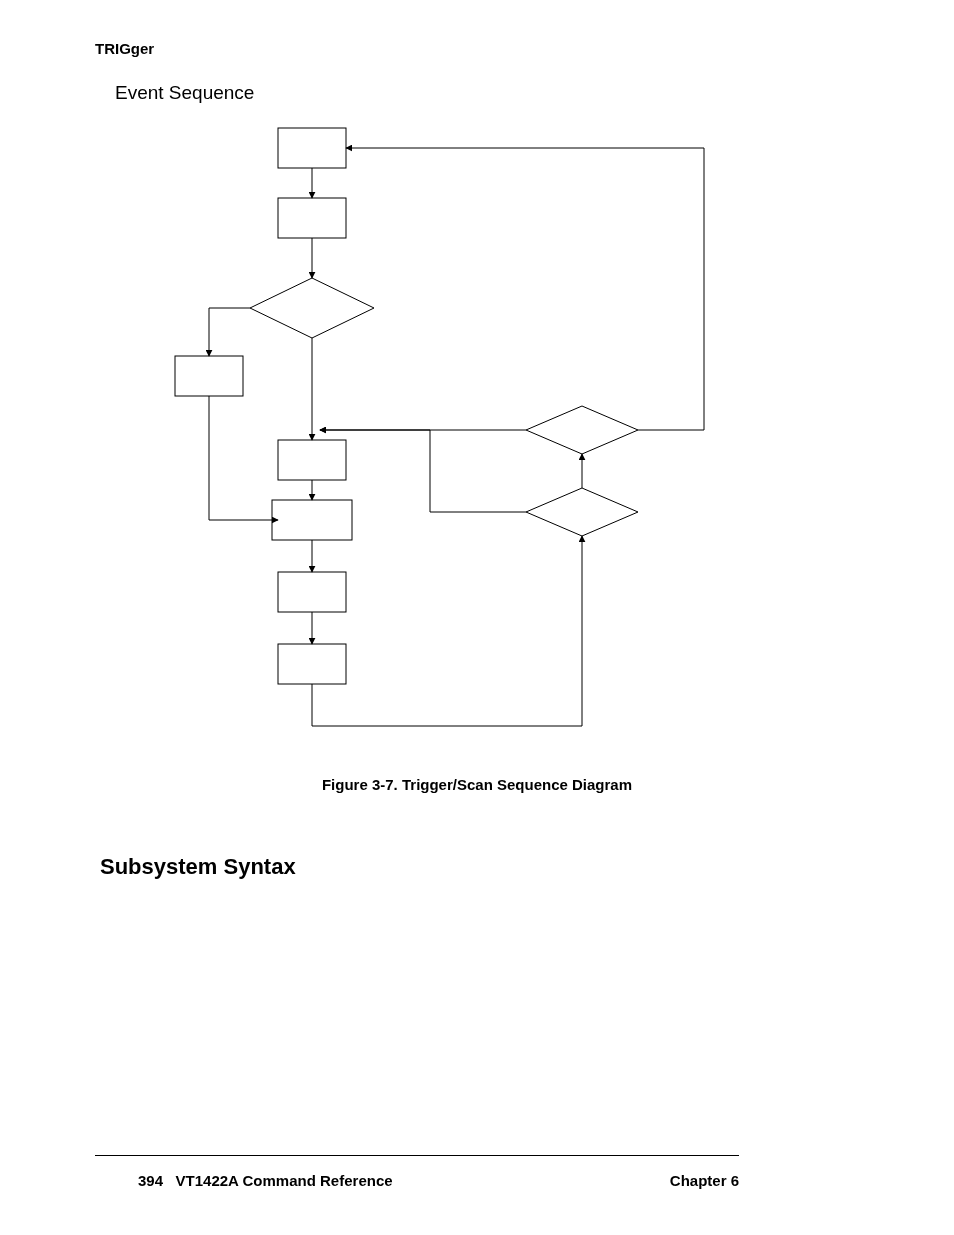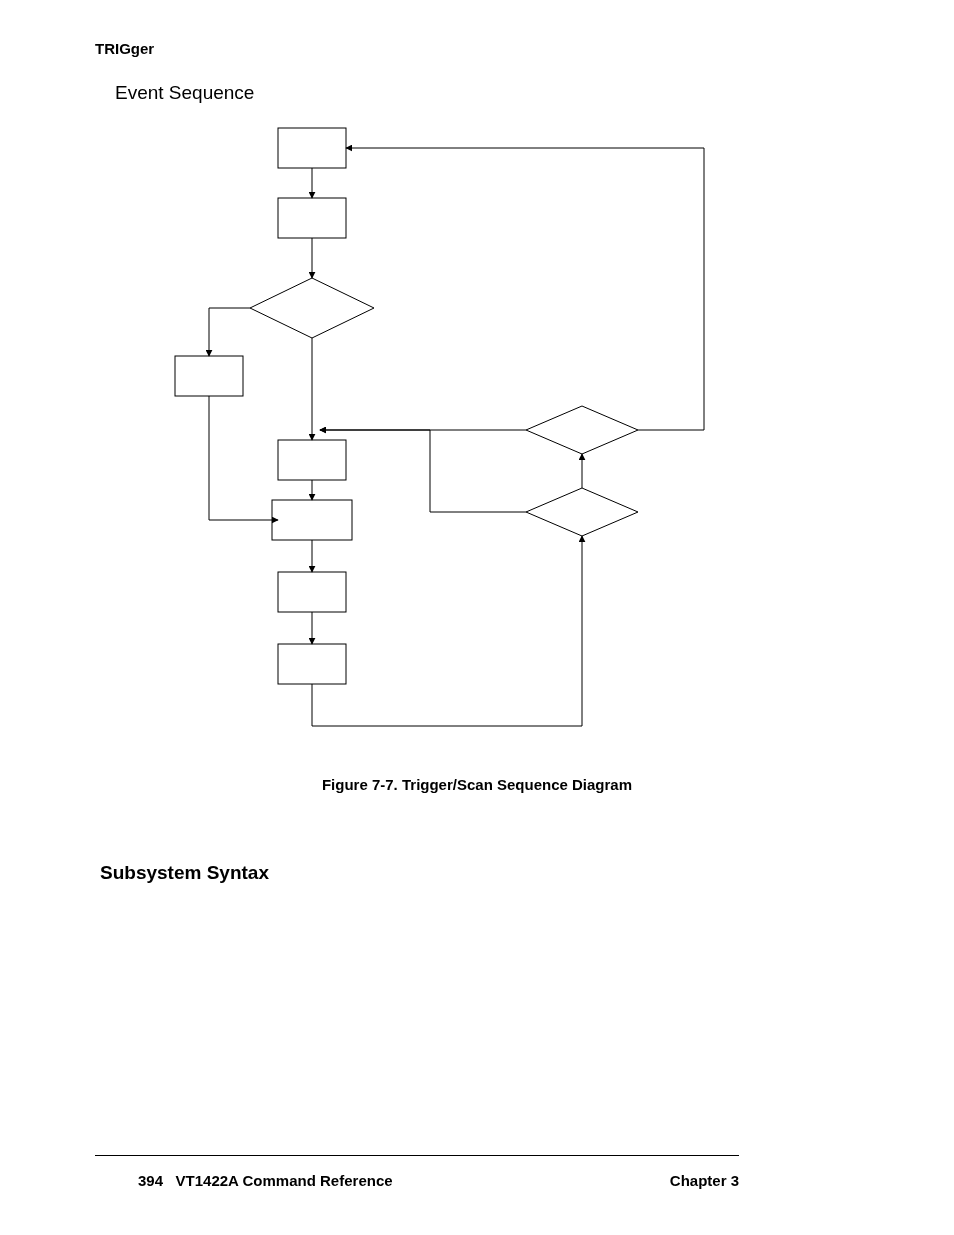--- a/index.html
+++ b/index.html
@@ -38,22 +38,21 @@
     top: 776px;
     text-align: center;
     font-weight: bold;
     font-size: 15px;
   }
   .section-title-2 {
     position: absolute;
     left: 100px;
     top: 854px;
     font-weight: bold;
-    font-size: 19px;
-    margin-top: 8px;
+    font-size: 22px;
   }
   .footer-line {
     position: absolute;
     left: 95px;
     right: 95px;
     top: 1155px;
     border-top: 1.5px solid #000;
     height: 0;
   }
   .footer-left {
@@ -139,24 +138,24 @@
     <polygon points="582,406 638,430 582,454 526,430" fill="none" stroke="#000" stroke-width="1"></polygon>
 
     <polyline points="526,512 430,512 430,430 320,430" fill="none" stroke="#000" stroke-width="1" marker-end="url(#arrow)"></polyline>
 
     <polyline points="526,430 320,430" fill="none" stroke="#000" stroke-width="1" marker-end="url(#arrow)"></polyline>
 
     <polyline points="638,430 704,430 704,148 346,148" fill="none" stroke="#000" stroke-width="1" marker-end="url(#arrow)"></polyline>
 
   </svg>
 
-  <div class="figure-caption">Figure 7-7. Trigger/Scan Sequence Diagram</div>
+  <div class="figure-caption">Figure 3-7. Trigger/Scan Sequence Diagram</div>
 
   <div class="section-title-2">Subsystem Syntax</div>
 
   <div class="footer-line"></div>
 
   <div class="footer-left">
     <span class="pnum">394</span>&nbsp;&nbsp;&nbsp;<span class="ptitle">VT1422A Command Reference</span>
   </div>
-  <div class="footer-right">Chapter 3</div>
+  <div class="footer-right">Chapter 6</div>
 
 </div>
 
 </body></html>

